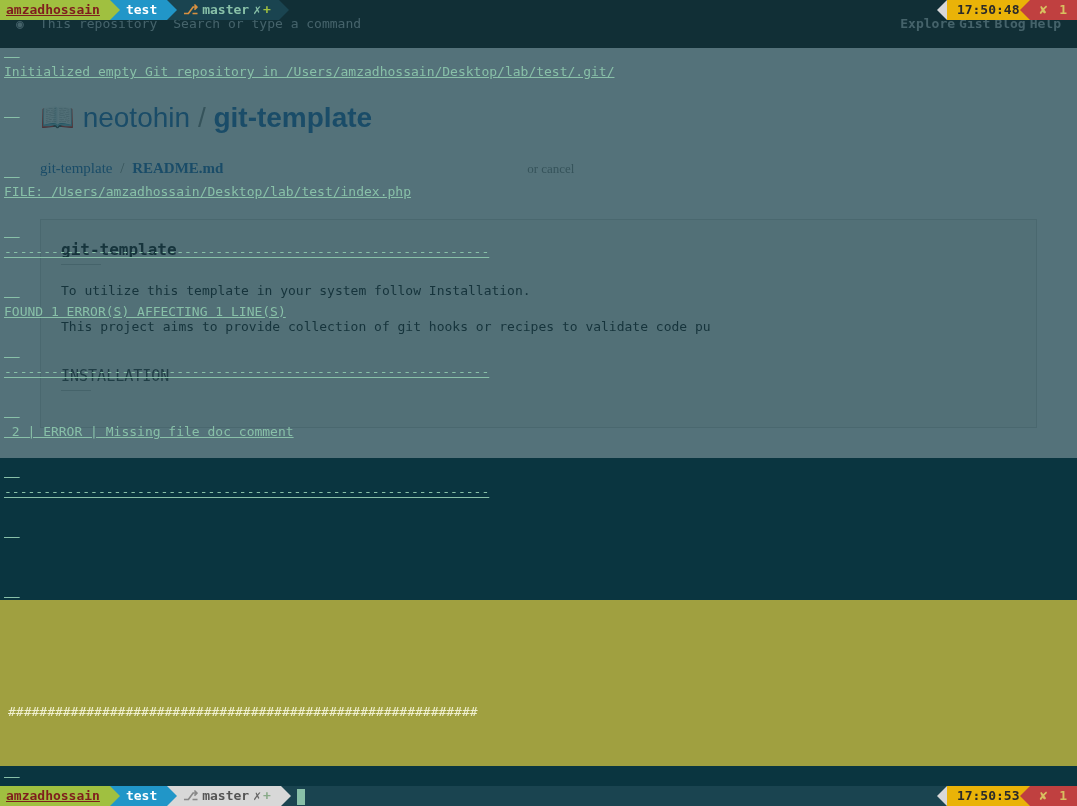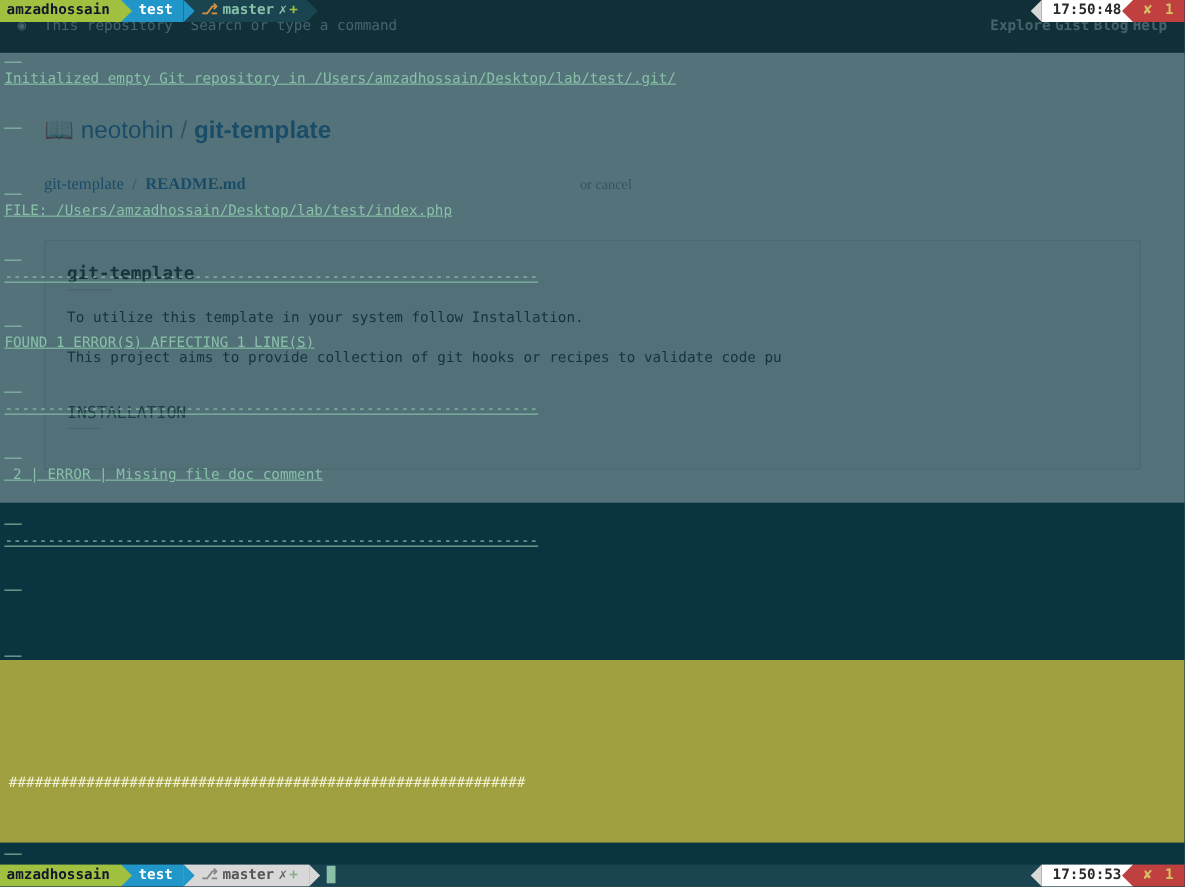--- a/index.html
+++ b/index.html
@@ -41,21 +41,21 @@
   display: flex;
   gap: 4px;
   font-weight: bold;
 }
 .github-body {
   background: #fff;
   color: #333;
   padding: 30px 40px;
 }
 .repo-title {
-  font-size: 22px;
+  font-size: 28px;
   color: #4183c4;
   margin-bottom: 30px;
   font-weight: normal;
   font-family: Helvetica, Arial, sans-serif;
 }
 .repo-title .slash { color: #999; }
 .breadcrumb {
   font-size: 15px;
   color: #4183c4;
   margin-bottom: 20px;
@@ -100,38 +100,38 @@
 .seg::after {
   content: '';
   position: absolute;
   right: -10px;
   top: 0;
   border-left: 10px solid;
   border-top: 10px solid transparent;
   border-bottom: 10px solid transparent;
   z-index: 1;
 }
-.seg-user { background: #a0c040; color: #0f172a; }
+.seg-user { background: #a0c040; color: #7f1d1d; text-decoration: underline; }
 .seg-user::after { border-left-color: #a0c040; }
 .seg-dir { background: #2196c8; color: #fff; padding-left: 16px; }
 .seg-dir::after { border-left-color: #2196c8; }
 .seg-branch { background: #1a4450; color: #88c0a8; padding-left: 16px; padding-right: 8px; }
 .seg-branch::after { border-left-color: #1a4450; }
 .branch-icon { color: #d89040; margin-right: 4px; font-weight: bold; }
 .branch-x { color: #88c0a8; margin-left: 4px; }
 .branch-plus { color: #a0c040; margin-left: 2px; }
 
 .cmd-text { padding-left: 16px; color: #88c0a8; font-weight: normal; }
 
 .status-right {
   margin-left: auto;
   display: flex;
   align-items: center;
 }
-.seg-time { background: #ffffff; color: #2a2a2a; padding: 0 10px; position: relative; }
+.seg-time { background: #eab308; color: #2a2a2a; padding: 0 10px; position: relative; }
 .seg-time::before {
   content: '';
   position: absolute;
   left: -10px;
   top: 0;
   border-right: 10px solid #d8d8d8;
   border-top: 10px solid transparent;
   border-bottom: 10px solid transparent;
 }
 .seg-err { background: #c04040; color: #d8c060; padding: 0 10px; position: relative; }

